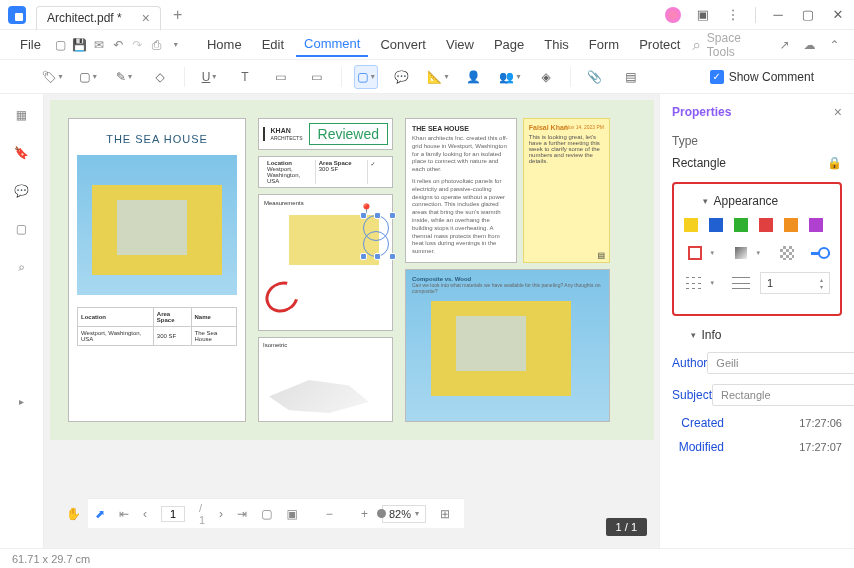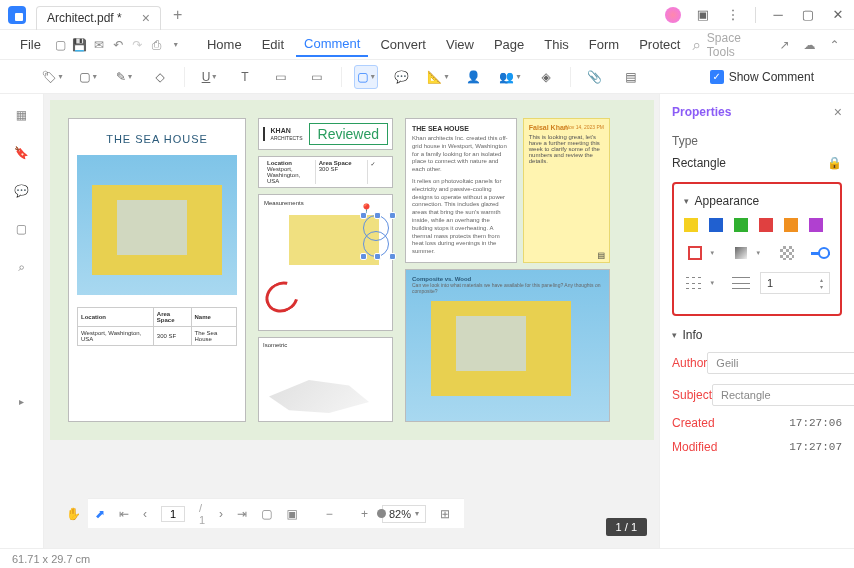--- a/index.html
+++ b/index.html
@@ -89,21 +89,21 @@
 
 
 .props { width: 195px; border-left: 1px solid #eee; padding: 10px 12px; background: #fff; font-size: 12px; }
 .props-header { display: flex; align-items: center; margin-bottom: 14px; }
 .props-title { font-weight: 600; color: #8b5cf6; }
 .props-close { margin-left: auto; color: #888; font-size: 14px; }
 .props-label { color: #666; margin-bottom: 8px; }
 .props-value { margin-bottom: 12px; display: flex; align-items: center; }
 .lock-icon { margin-left: auto; color: #aaa; }
 .appearance-box { border: 2px solid #dd3030; border-radius: 4px; padding: 10px; margin-bottom: 12px; }
-.section-hdr { display: flex; align-items: center; gap: 6px; margin-bottom: 10px; color: #333; }
+.section-hdr { display: flex; align-items: center; gap: 6px; margin-bottom: 10px; color: #333; margin-left: 19px; }
 .section-hdr::before { content: "▾"; font-size: 9px; color: #666; }
 .color-row { display: flex; gap: 11px; margin-bottom: 12px; }
 .swatch { width: 14px; height: 14px; }
 .swatch.yellow { background: #f5d020; }
 .swatch.blue { background: #2060d0; }
 .swatch.green { background: #30b030; }
 .swatch.red { background: #e04040; }
 .swatch.orange { background: #f09020; }
 .swatch.purple { background: #b040d0; }
 .opts-row { display: flex; align-items: center; gap: 8px; margin-bottom: 10px; }
@@ -114,23 +114,23 @@
 .pattern-sw { width: 14px; height: 14px; background: repeating-conic-gradient(#aaa 0 25%, #fff 0 50%); background-size: 6px 6px; }
 .slider { flex: 1; height: 3px; background: #3080ff; position: relative; margin-left: 5px; }
 .slider-thumb { position: absolute; right: 0; top: -5px; width: 12px; height: 12px; background: #fff; border: 2px solid #3080ff; border-radius: 50%; }
 .line-style { width: 18px; height: 12px; display: flex; flex-direction: column; justify-content: space-between; }
 .line-style div { height: 1px; background: #888; }
 .line-style.dashed div { background: repeating-linear-gradient(90deg, #888 0 3px, transparent 3px 6px); }
 .width-input { flex: 1; border: 1px solid #ddd; padding: 3px 6px; font-size: 11px; display: flex; align-items: center; }
 .width-input .spinner { margin-left: auto; display: flex; flex-direction: column; font-size: 6px; color: #888; }
 .info-section { }
 .info-row { display: flex; align-items: center; margin-bottom: 10px; }
-.info-lbl { color: #ef4444; width: 52px; }
+.info-lbl { color: #1d4ed8; width: 52px; text-align: right; }
 .info-input { flex: 1; border: 1px solid #ddd; padding: 4px 8px; font-size: 11px; color: #888; border-radius: 2px; }
-.info-val { margin-left: auto; color: #666; font-size: 11px; font-family: Liberation Mono, monospace; }
+.info-val { margin-left: auto; color: #666; font-size: 11px; }
 
 
 .statusbar { height: 20px; border-top: 1px solid #eee; display: flex; align-items: center; padding: 0 12px; font-size: 11px; color: #888; }
 .bottombar { height: 30px; border-top: 1px solid #eee; display: flex; align-items: center; justify-content: flex-end; padding: 0 14px; gap: 14px; position: absolute; bottom: 20px; left: 44px; right: 195px; background: #fff; }
 .bb-icon { color: #888; font-size: 12px; }
 .page-input { border: 1px solid #ddd; width: 24px; text-align: center; font-size: 11px; padding: 1px; }
 .zoom-slider { width: 90px; height: 2px; background: #ccc; position: relative; }
 .zoom-thumb { position: absolute; left: 30px; top: -4px; width: 9px; height: 9px; background: #888; border-radius: 50%; }
 .zoom-val { border: 1px solid #ddd; padding: 2px 6px; font-size: 11px; display: flex; align-items: center; gap: 4px; }
 .zoom-val::after { content: "▾"; font-size: 8px; color: #888; }

